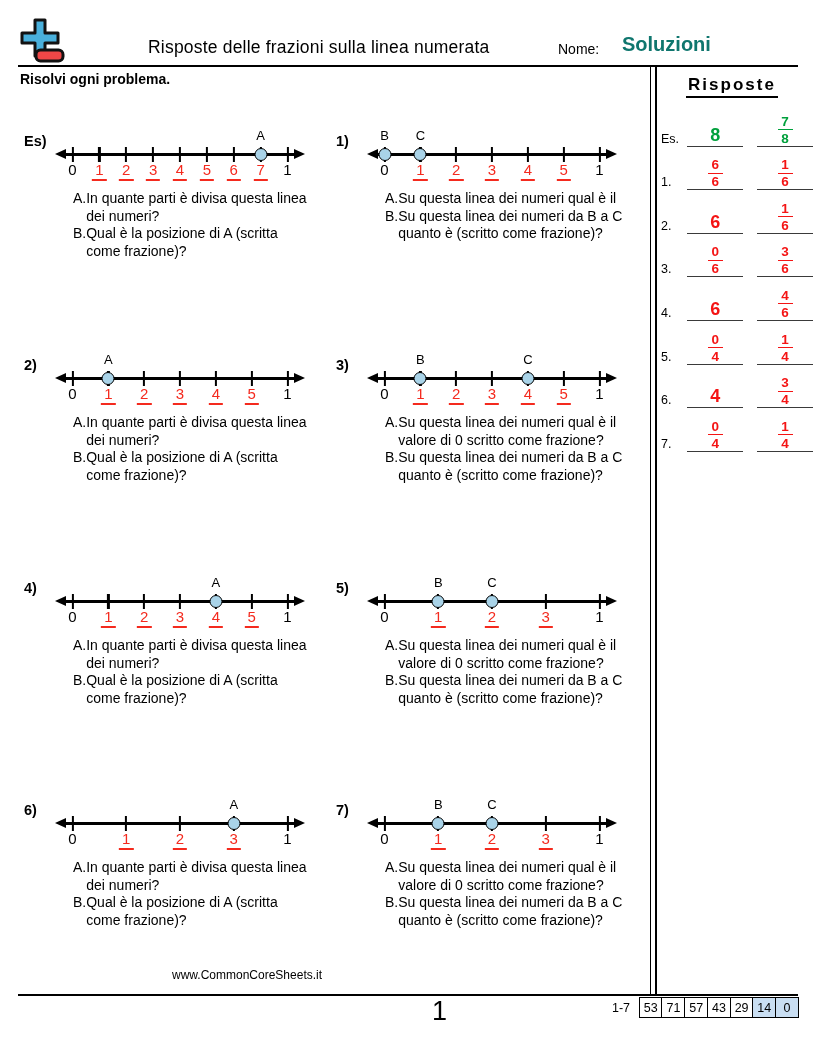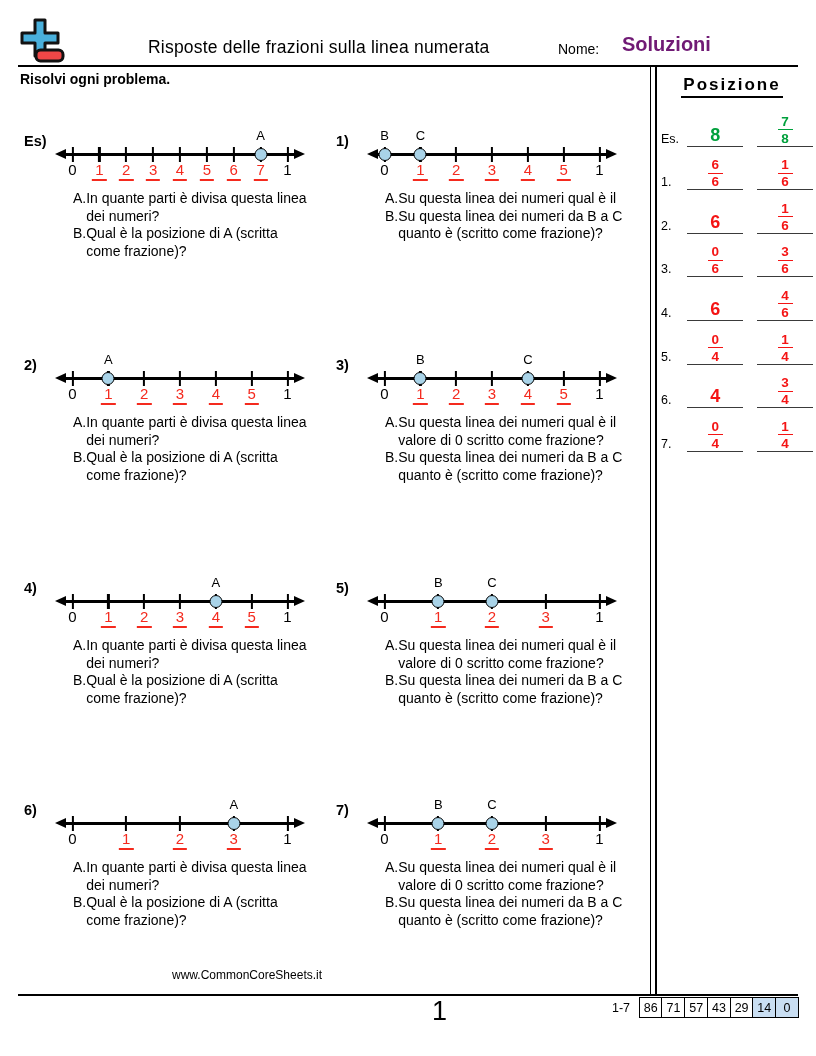--- a/index.html
+++ b/index.html
@@ -4,21 +4,21 @@
 <style>
   html,body{margin:0;padding:0;background:#e8e8e8;}
   .page{
     position:relative;width:816px;height:1056px;background:#fff;margin:0 auto;
     font-family:"Liberation Sans","DejaVu Sans",sans-serif;color:#000;overflow:hidden;
   }
   
   .logo{position:absolute;left:16px;top:16px;width:50px;height:50px;}
   .hdr-title{position:absolute;left:148px;top:37px;font-size:17.5px;letter-spacing:.2px;}
   .hdr-name-label{position:absolute;left:558px;top:41px;font-size:14px;}
-  .hdr-name-value{position:absolute;left:622px;top:33px;font-size:20px;font-weight:bold;color:#701a75;}
+  .hdr-name-value{position:absolute;left:622px;top:33px;font-size:20px;font-weight:bold;color:#0f766e;}
   .hdr-line{position:absolute;left:18px;right:18px;top:65px;height:2.4px;background:#000;}
   .instruction{position:absolute;left:20px;top:71px;font-size:14px;font-weight:bold;}
   
   .answers-panel{position:absolute;left:650px;top:67px;width:162px;height:927px;border-left:1.6px solid #000;}
   .answers-panel .inner-rule{position:absolute;left:4px;top:0;bottom:0;width:1.6px;background:#000;}
   .ans-heading{width:fit-content;margin:8px auto 0;font-size:17px;font-weight:bold;letter-spacing:2px;border-bottom:2.2px solid #000;padding:0 2px 1px;}
   .answers-list{margin:5px 0 0 10px;}
   .ans-row{display:flex;align-items:flex-end;height:43.6px;}
   .ans-label{width:27px;font-size:12.5px;color:#000;margin-bottom:1px;}
   .ans-blank{width:57px;border-bottom:1.7px solid #3a3a3a;display:flex;justify-content:center;align-items:flex-end;}
@@ -67,21 +67,21 @@
     <rect x="20" y="34" width="27" height="11" rx="4.5" fill="#ef4747" stroke="#121212" stroke-width="3"></rect>
   </svg>
   <div class="hdr-title">Risposte delle frazioni sulla linea numerata</div>
   <div class="hdr-name-label">Nome:</div>
   <div class="hdr-name-value">Soluzioni</div>
   <div class="hdr-line"></div>
   <div class="instruction">Risolvi ogni problema.</div>
 
   <div class="answers-panel">
     <div class="inner-rule"></div>
-    <div class="ans-heading">Posizione</div>
+    <div class="ans-heading">Risposte</div>
     <div class="answers-list">
         <div class="ans-row green">
           <span class="ans-label">Es.</span>
           <span class="ans-blank">
             <span class="ans-whole ans-val">8</span>
           </span>
           <span class="ans-blank">
             <span class="frac ans-val">
               <span class="fr-num">7</span>
               <span class="fr-bar"></span>
@@ -536,21 +536,21 @@
     </div>
   </div>
     </div>
 
   <div class="footer-line"></div>
   <div class="footer-url">www.CommonCoreSheets.it</div>
   <div class="page-number">1</div>
   <div class="score">
     <span class="score-label">1-7</span>
     <span class="score-cells" style="display:flex">
-        <span class="score-cell">86</span>
+        <span class="score-cell">53</span>
         <span class="score-cell">71</span>
         <span class="score-cell">57</span>
         <span class="score-cell">43</span>
         <span class="score-cell">29</span>
         <span class="score-cell hl">14</span>
         <span class="score-cell hl">0</span>
       </span>
   </div>
 </div>
 

